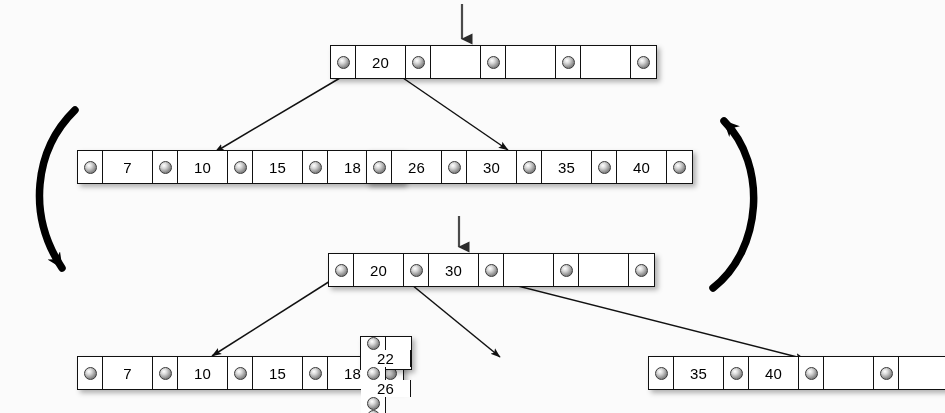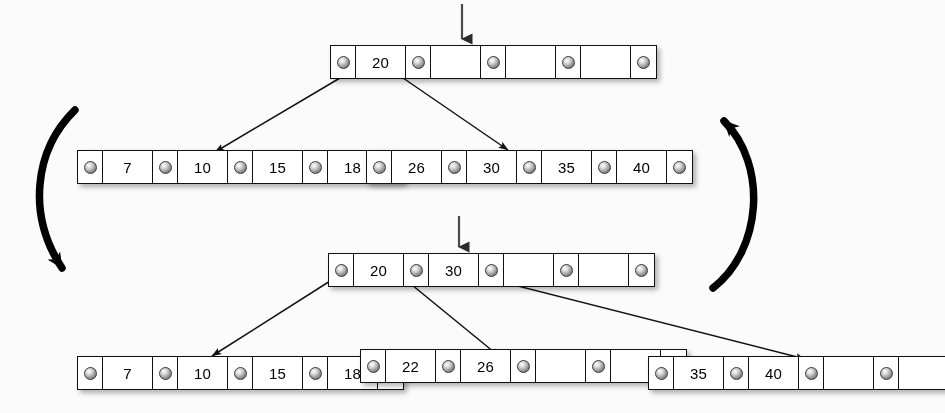--- a/index.html
+++ b/index.html
@@ -202,21 +202,21 @@
       <div class="cell key">15</div>
       <div class="cell ptr">
         <div class="dot"></div>
       </div>
       <div class="cell key">18</div>
       <div class="cell ptr">
         <div class="dot"></div>
       </div>
     </div>
 
-  <div class="node" style="left:360px;top:349px;">
+  <div class="node" style="left:360px;top:336px;flex-direction:column;">
       <div class="cell ptr">
         <div class="dot"></div>
       </div>
       <div class="cell key">22</div>
       <div class="cell ptr">
         <div class="dot"></div>
       </div>
       <div class="cell key">26</div>
       <div class="cell ptr">
         <div class="dot"></div>

